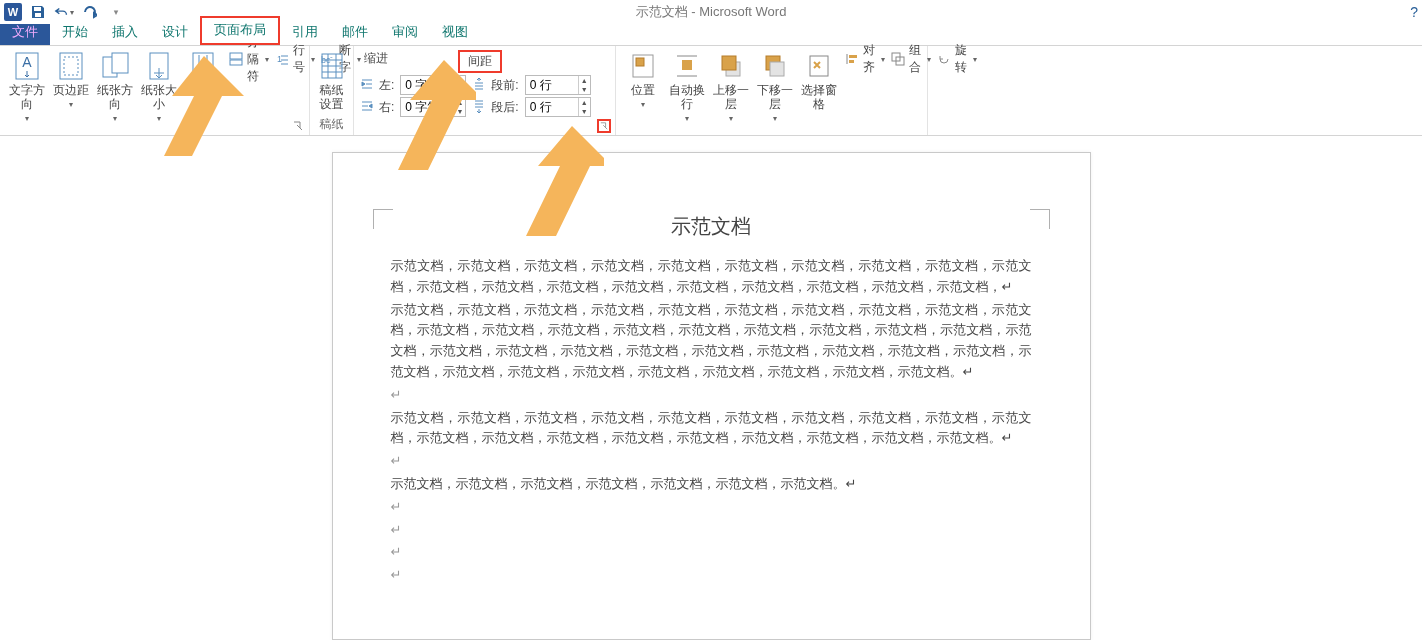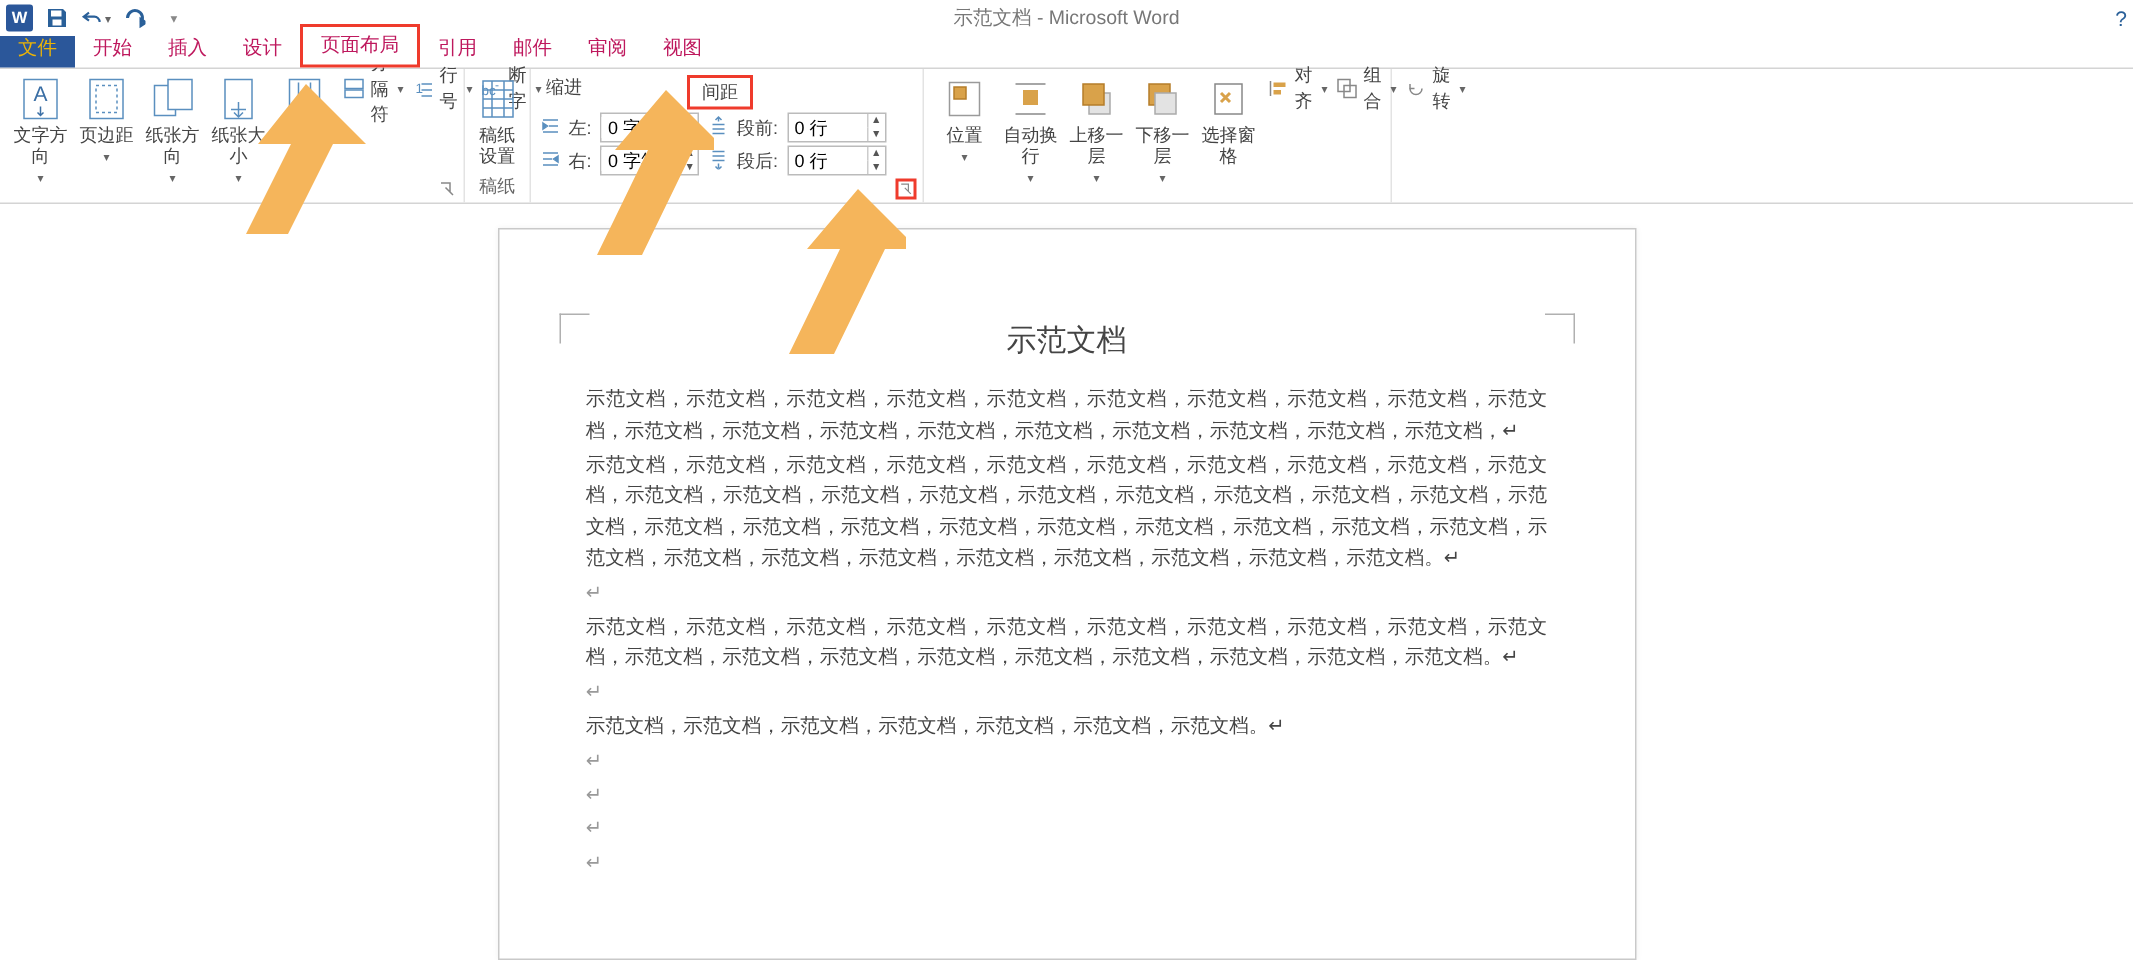--- a/index.html
+++ b/index.html
@@ -9,22 +9,22 @@
   .titlebar { height: 24px; background: #fff; display: flex; align-items: center; padding: 0 4px; position: relative; }
   .titlebar .qat { display: flex; align-items: center; gap: 6px; }
   .word-logo { width: 18px; height: 18px; background: #2b579a; color: #fff; display: flex; align-items: center; justify-content: center; font-weight: bold; font-size: 11px; border-radius: 2px; }
   .qat .qat-btn { width: 20px; height: 20px; display: flex; align-items: center; justify-content: center; color: #2a6099; cursor: pointer; }
   .qat .redo svg path { fill: none; stroke: #2a6099; stroke-width: 2; }
   .title-text { position: absolute; left: 50%; transform: translateX(-50%); font-size: 13px; color: #777; }
   .help-btn { margin-left: auto; color: #2a6099; font-size: 14px; cursor: pointer; }
 
   
   .tabs { height: 22px; display: flex; align-items: flex-end; border-bottom: 1px solid #d4d4d4; }
-  .tab { padding: 3px 12px 4px; font-size: 13px; color: #be185d; cursor: pointer; }
-  .tab.file { background: #2b579a; color: #eab308; }
+  .tab { padding: 3px 12px 4px; font-size: 13px; color: #0f766e; cursor: pointer; }
+  .tab.file { background: #2b579a; color: #f0abfc; }
   .tab.active { border: 2px solid #ef3b2c; border-bottom: 2px solid #ef3b2c; background: #fff; position: relative; z-index: 2; }
   
   
   .ribbon { height: 90px; background: #fff; border-bottom: 1px solid #d4d4d4; display: flex; }
   .rgroup { border-right: 1px solid #e3e3e3; padding: 2px 6px 0; display: flex; flex-direction: column; justify-content: space-between; position: relative; }
   .rgroup .controls { display: flex; gap: 2px; align-items: flex-start; }
   .rgroup .glabel { text-align: center; font-size: 12px; color: #666; padding-bottom: 2px; position: relative; }
   .rgroup .launcher { position: absolute; right: 4px; bottom: 2px; width: 14px; height: 14px; display: flex; align-items: center; justify-content: center; cursor: pointer; }
   .rgroup .launcher svg { width: 10px; height: 10px; }
 

